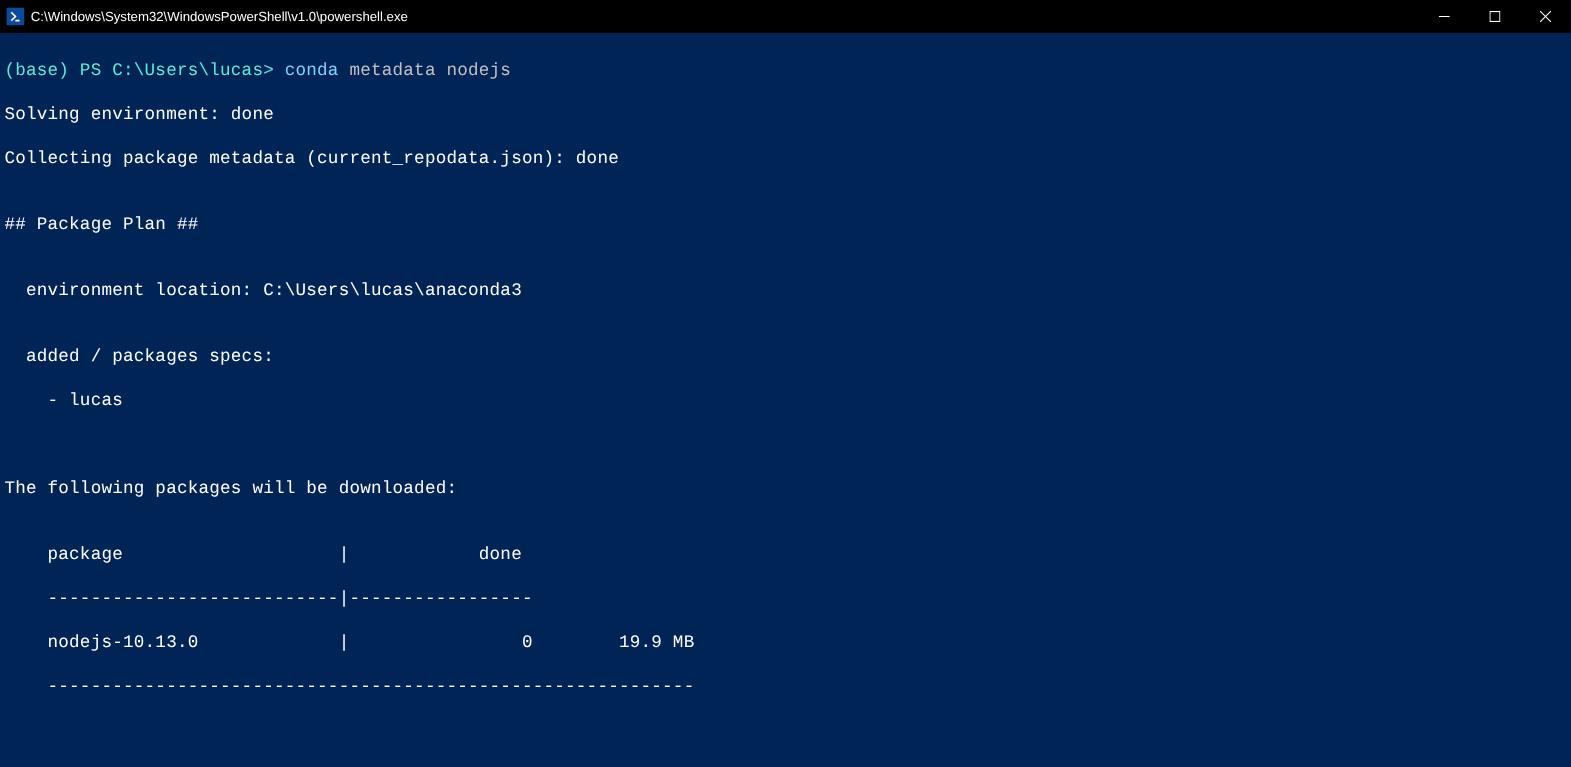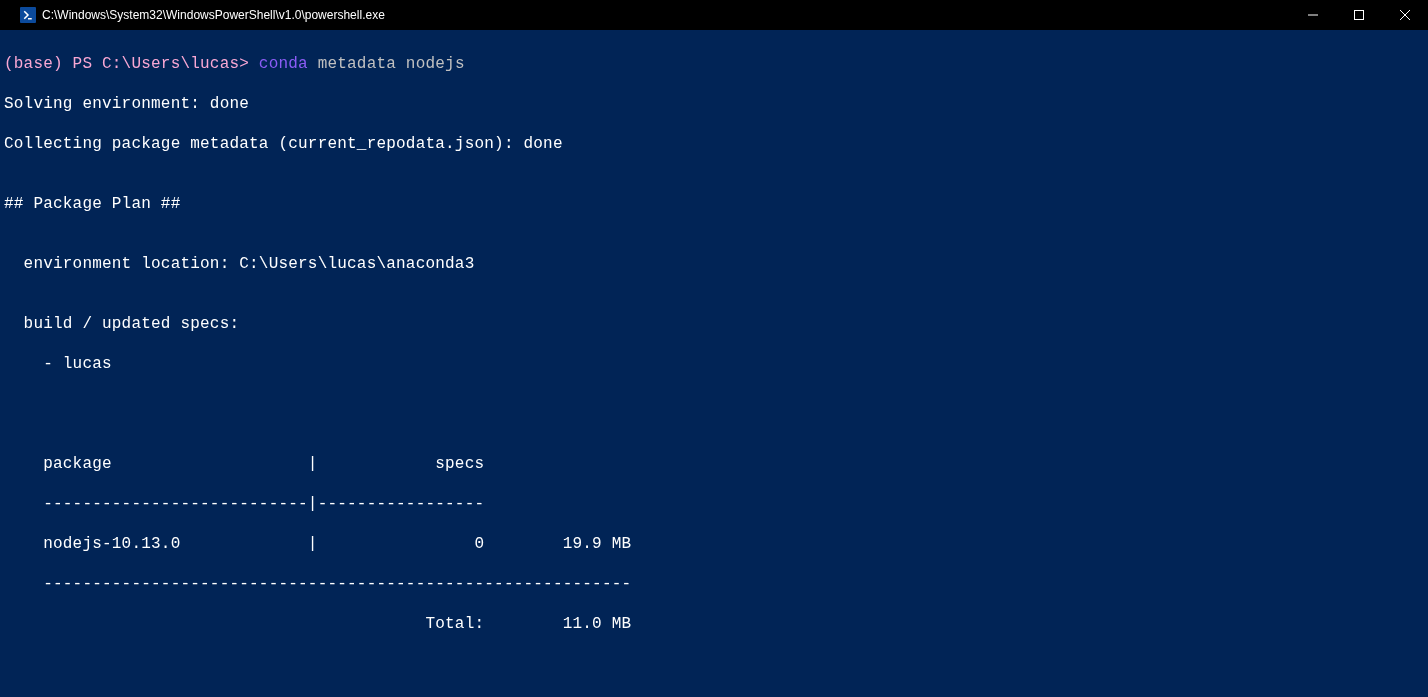--- a/index.html
+++ b/index.html
@@ -6,21 +6,21 @@
   html, body { width: 1428px; height: 697px; overflow: hidden; font-family: Consolas, 'Courier New', monospace; }
   body { background: #012456; }
   .titlebar {
     height: 30px;
     background: #000000;
     color: #ffffff;
     display: flex;
     align-items: center;
     font-family: 'Segoe UI', Tahoma, sans-serif;
     font-size: 12px;
-    padding-left: 20px;
+    padding-left: 6px;
   }
   .titlebar .ps-icon {
     width: 16px; height: 16px;
     background: #0b4a9c;
     display: inline-flex;
     align-items: center;
     justify-content: center;
     margin-right: 6px;
     border-radius: 1px;
   }
@@ -37,22 +37,22 @@
   }
   .win-btn svg { width: 10px; height: 10px; }
   .terminal {
     padding: 4px 4px 0 4px;
     color: #ffffff;
     font-size: 16px;
     line-height: 20px;
     white-space: pre;
     letter-spacing: 0.2px;
   }
-  .prompt-white { color: #f9a8d4; }
-  .cmd-yellow { color: #8b5cf6; }
+  .prompt-white { color: #5eead4; }
+  .cmd-yellow { color: #7dd3fc; }
   .cmd-gray { color: #c0c0c0; }
   .line { display: block; }
 </style>
 </head>
 <body>
 
 <div class="titlebar">
   <span class="ps-icon">
     <svg viewBox="0 0 16 16">
         <path d="M3 3 L8 8 L3 13" stroke="#ffffff" stroke-width="2" fill="none"></path>
@@ -83,30 +83,30 @@
 
 <div class="terminal">
 <span class="line"><span class="prompt-white">(base) PS C:\Users\lucas&gt; </span><span class="cmd-yellow">conda </span><span class="cmd-gray">metadata nodejs</span></span>
 <span class="line">Solving environment: done</span>
 <span class="line">Collecting package metadata (current_repodata.json): done</span>
 <span class="line"></span>
 <span class="line">## Package Plan ##</span>
 <span class="line"></span>
 <span class="line">  environment location: C:\Users\lucas\anaconda3</span>
 <span class="line"></span>
-<span class="line">  build / updated specs:</span>
+<span class="line">  added / packages specs:</span>
 <span class="line">    - lucas</span>
 <span class="line"></span>
 <span class="line"></span>
+<span class="line">The following packages will be downloaded:</span>
 <span class="line"></span>
-<span class="line">    package                    |            specs</span>
+<span class="line">    package                    |            done</span>
 <span class="line">    ---------------------------|-----------------</span>
 <span class="line">    nodejs-10.13.0             |                0        19.9 MB</span>
 <span class="line">    ------------------------------------------------------------</span>
-<span class="line">                                           Total:        11.0 MB</span>
 <span class="line"></span>
 
 <span class="line"></span>
 
 <span class="line"></span>
 <span class="line"></span>
 
 <span class="line"></span>
 <span class="line"></span>
 

